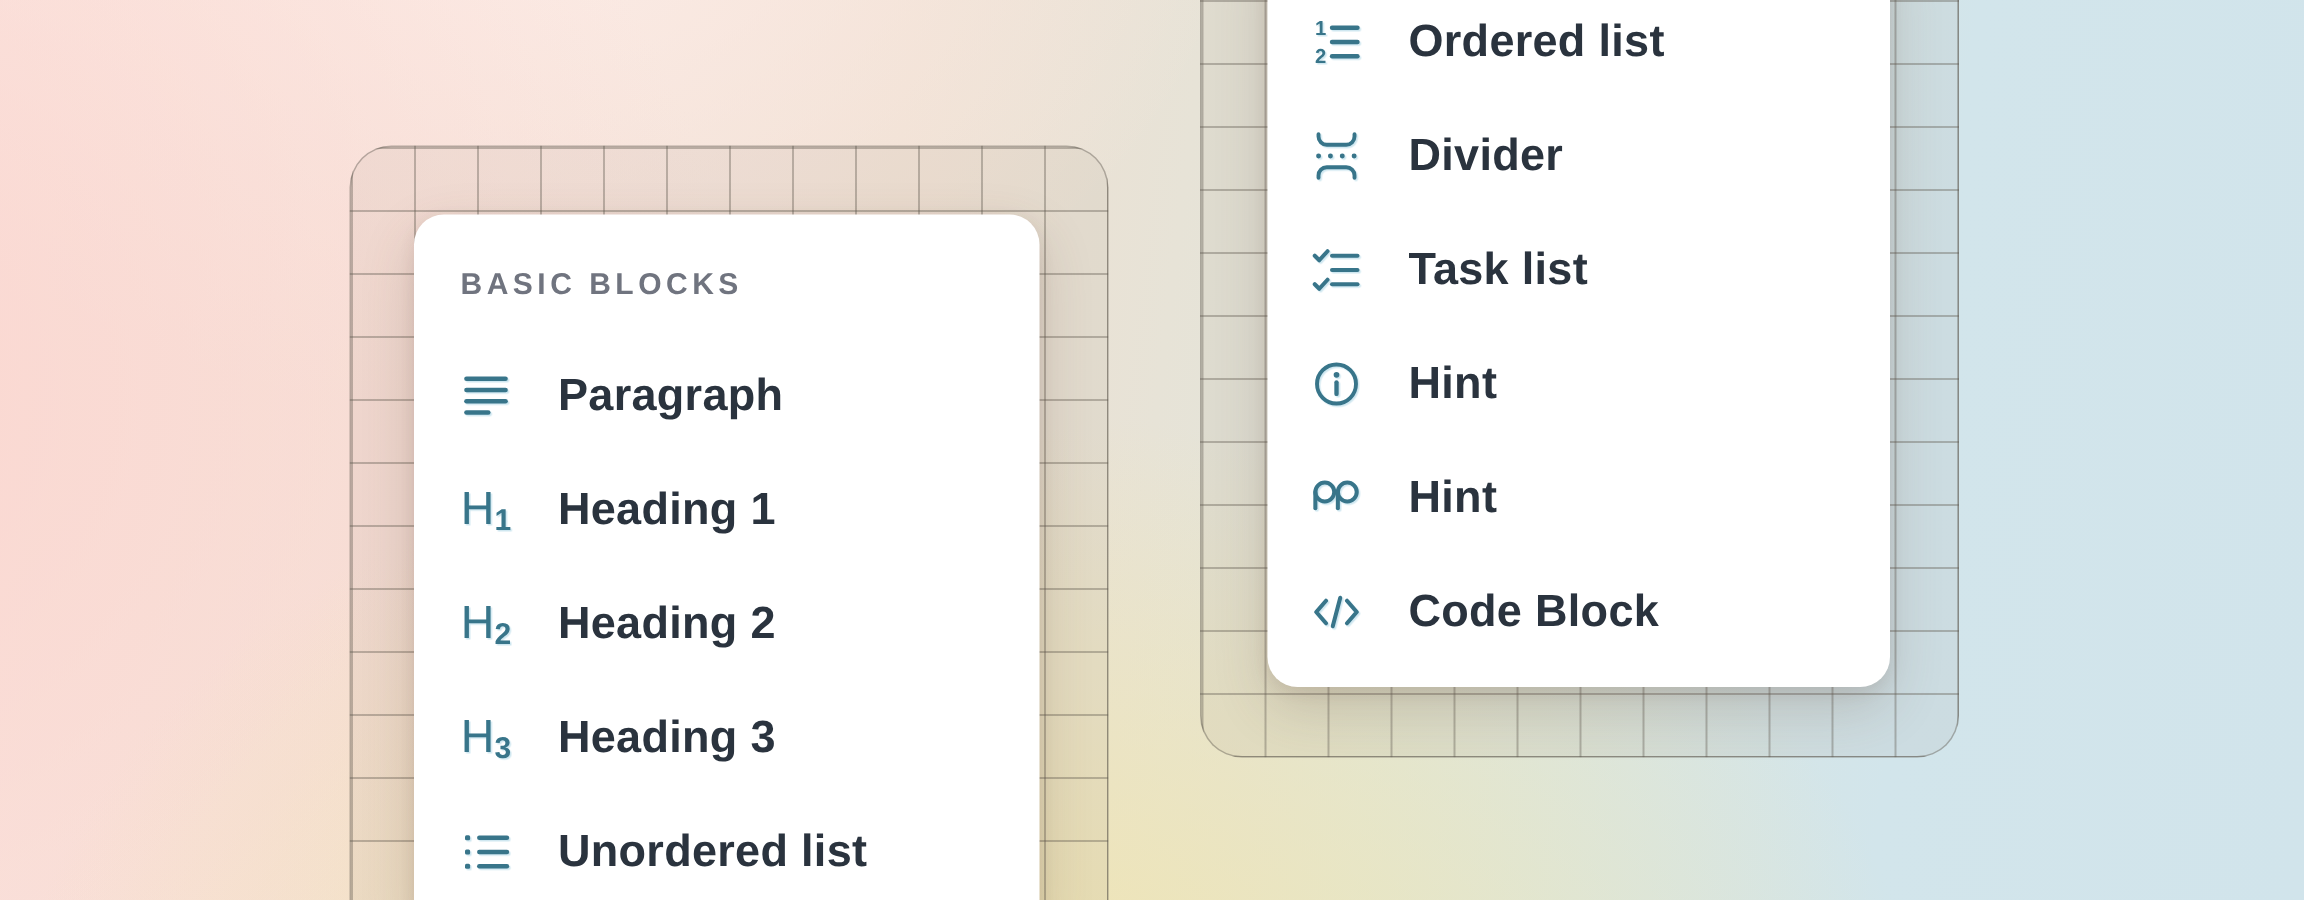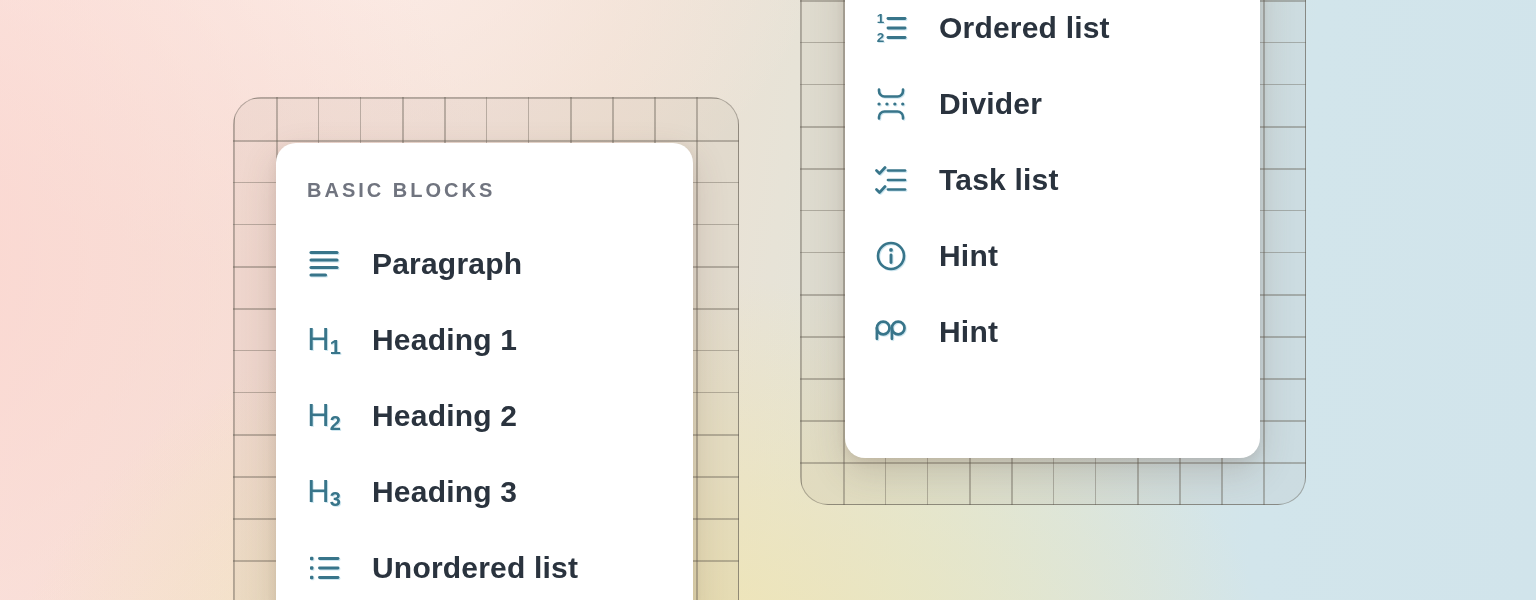--- a/index.html
+++ b/index.html
@@ -185,16 +185,26 @@
           <span class="icon">
             <svg viewBox="0 0 34 34" fill="none" stroke="currentColor" stroke-linecap="round" stroke-linejoin="round" stroke-width="2.7">
     <circle cx="9.2" cy="13" r="6.3"></circle>
               <path d="M2.9 13 V23.8"></path>
     <circle cx="24.2" cy="13" r="6.3"></circle>
               <path d="M17.9 13 V23.8"></path>
             </svg>
           </span>
           <span class="menu-label">Hint</span>
         </div>
+        <div class="menu-row">
+          <span class="icon">
+            <svg viewBox="0 0 34 34" fill="none" stroke="currentColor" stroke-linecap="round" stroke-linejoin="round" stroke-width="2.7">
+    <path d="M10 9.5 L3.5 17 L10 24.5"></path>
+    <path d="M24 9.5 L30.5 17 L24 24.5"></path>
+    <path d="M19.5 7.5 L14.5 26.5"></path>
+            </svg>
+          </span>
+          <span class="menu-label">Code Block</span>
+        </div>
       </div>
   </div>
 
 </div>
 
 </body></html>

